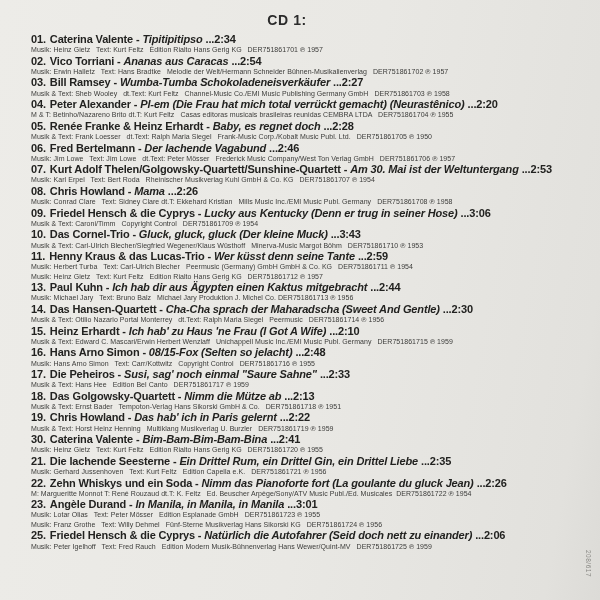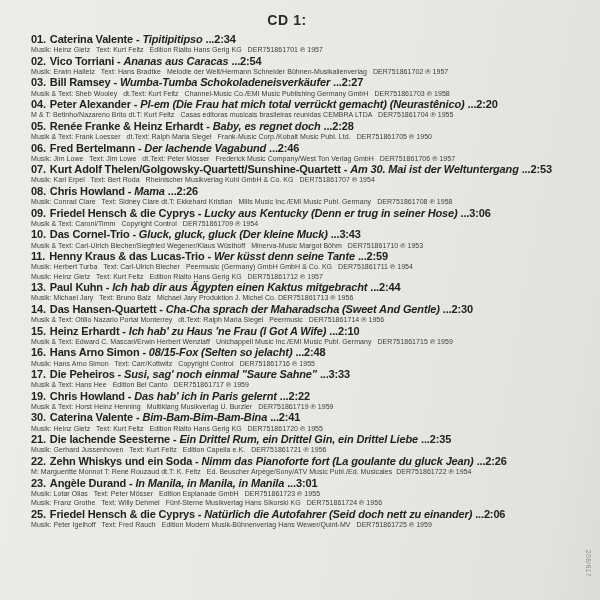--- a/index.html
+++ b/index.html
@@ -166,25 +166,31 @@
 
   <div class="track">
     <div class="main">
       <span class="num">16.</span><span class="artist">Hans Arno Simon</span><span class="sep"> - </span><span class="title">08/15-Fox (Selten so jelacht)</span><span class="dur">...2:48</span>
     </div>
     <div class="credits">Musik: Hans Arno Simon   Text: Carr/Kottwitz   Copyright Control   DER751861716 ℗ 1955</div>
   </div>
 
   <div class="track">
     <div class="main">
-      <span class="num">17.</span><span class="artist">Die Peheiros</span><span class="sep"> - </span><span class="title">Susi, sag' noch einmal "Saure Sahne"</span><span class="dur">...3:33</span>
+      <span class="num">17.</span><span class="artist">Die Peheiros</span><span class="sep"> - </span><span class="title">Susi, sag' noch einmal "Saure Sahne"</span><span class="dur">...2:33</span>
     </div>
     <div class="credits">Musik &amp; Text: Hans Hee   Edition Bel Canto   DER751861717 ℗ 1959</div>
   </div>
 
+  <div class="track">
+    <div class="main">
+      <span class="num">18.</span><span class="artist">Das Golgowsky-Quartett</span><span class="sep"> - </span><span class="title">Nimm die Mütze ab</span><span class="dur">...2:13</span>
+    </div>
+    <div class="credits">Musik &amp; Text: Ernst Bader   Tempoton-Verlag Hans Sikorski GmbH &amp; Co.   DER751861718 ℗ 1951</div>
+  </div>
 
   <div class="track">
     <div class="main">
       <span class="num">19.</span><span class="artist">Chris Howland</span><span class="sep"> - </span><span class="title">Das hab' ich in Paris gelernt</span><span class="dur">...2:22</span>
     </div>
     <div class="credits">Musik &amp; Text: Horst Heinz Henning   Multiklang Musikverlag U. Burzler   DER751861719 ℗ 1959</div>
   </div>
 
   <div class="track">
     <div class="main">

